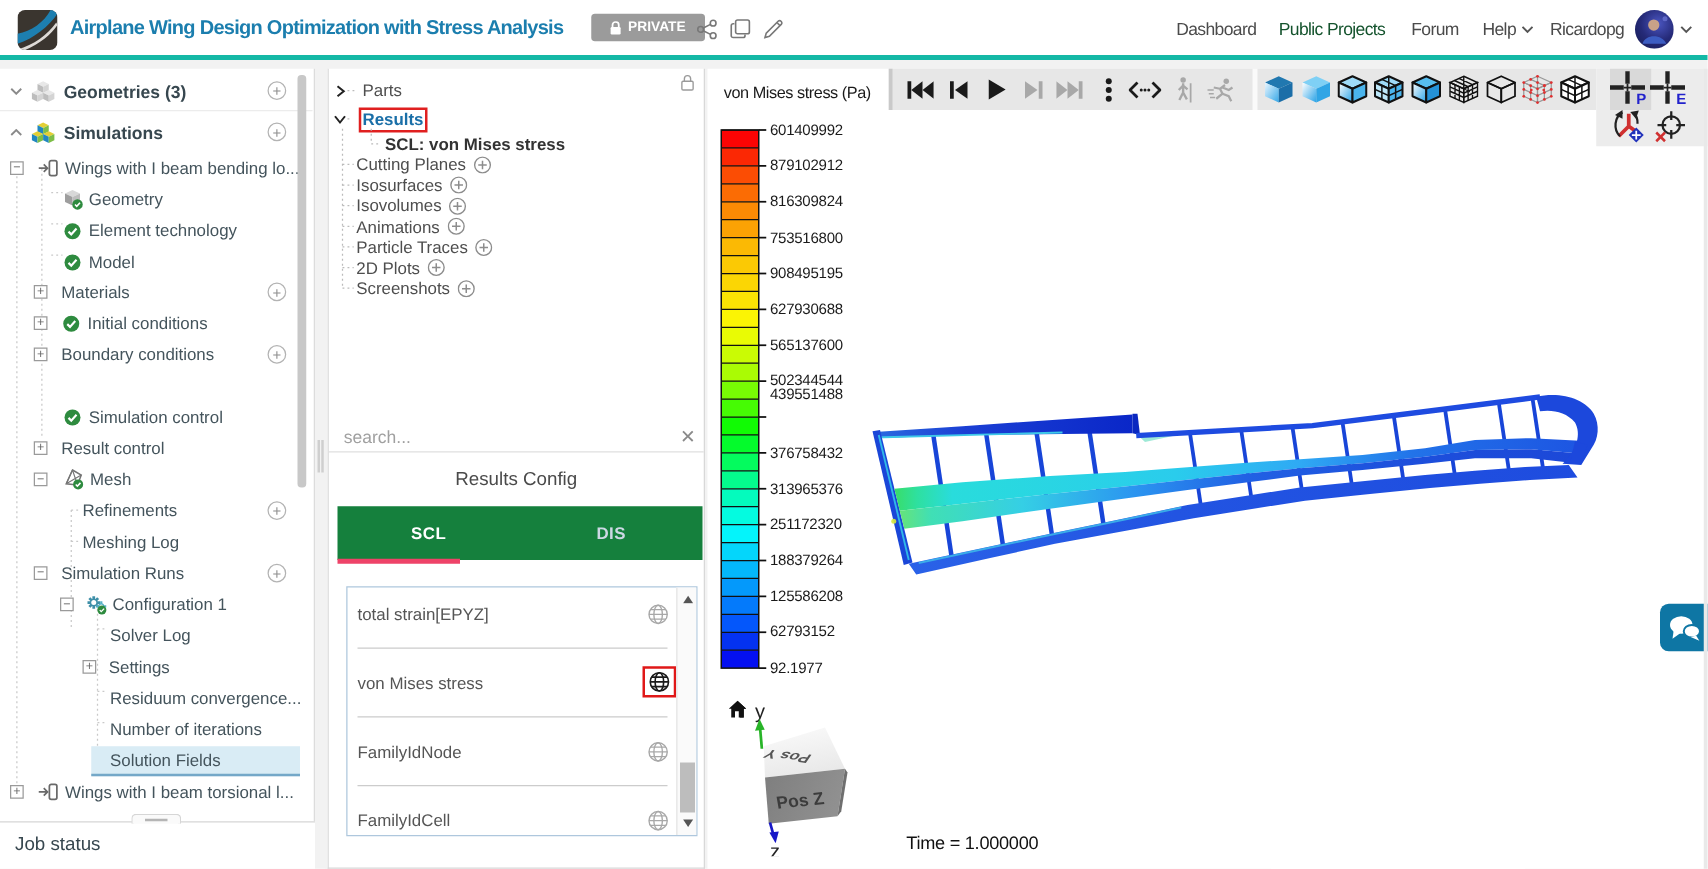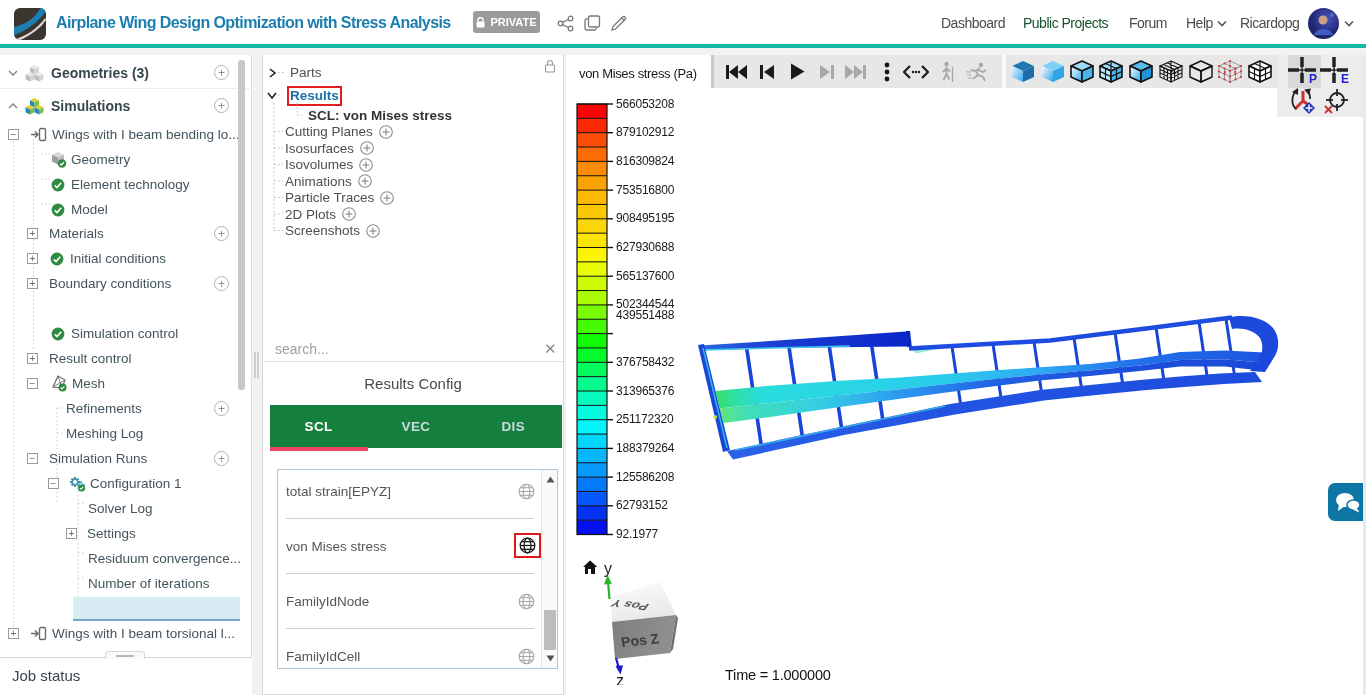--- a/index.html
+++ b/index.html
@@ -20,21 +20,21 @@
           <rect x="0" y="0" width="32" height="32" rx="6"></rect>
         </clipPath>
       </defs>
   <g clip-path="url(#lg)">
         <rect width="32" height="32" fill="#3a352f"></rect>
   <path d="M0 19 C 11 17 21 10 26.5 0 L 32 0 L 32 3 C 25 13 13 23 0 27 Z" fill="#1d7fb0"></path>
   <path d="M0 31.5 C 13 28 24 20 31 10 L 32 12 C 26 21 15 29 0 34.5 Z" fill="#dddad6"></path>
   </g>
     </svg>
  <div class="abs" style="left:56px;top:14px;font-size:16px;font-weight:bold;letter-spacing:-0.58px;color:#1b7eae">Airplane Wing Design Optimization with Stress Analysis</div>
- <div class="abs" style="left:473px;top:11px;width:67px;height:22px;background:#9b9b9b;border-radius:3px;color:#fff;font-size:11px;font-weight:bold;display:flex;align-items:center;justify-content:center;gap:5px">
+ <div class="abs" style="left:473px;top:11px;width:91px;height:22px;background:#9b9b9b;border-radius:3px;color:#fff;font-size:11px;font-weight:bold;display:flex;align-items:center;justify-content:center;gap:5px">
    <svg width="9" height="11" viewBox="0 0 9 11">
         <rect x="0.5" y="4.5" width="8" height="6" rx="1" fill="#fff"></rect>
         <path d="M2 4.5 V3 a2.5 2.5 0 0 1 5 0 V4.5" fill="none" stroke="#fff" stroke-width="1.4"></path>
       </svg>
    PRIVATE</div>
  <svg class="abs" style="left:557px;top:15px" width="17" height="17" viewBox="0 0 17 17" fill="none" stroke="#787878" stroke-width="1.3">
    <circle cx="13.5" cy="3.5" r="2.3"></circle>
       <circle cx="3.5" cy="8.5" r="2.3"></circle>
       <circle cx="13.5" cy="13.5" r="2.3"></circle>
    <line x1="5.6" y1="7.4" x2="11.4" y2="4.5"></line>
@@ -301,20 +301,24 @@
     </div>
     <div class="row" style="left:0;top:491px;height:25px;width:250px">
       <div style="width:88px;flex:0 0 auto"></div>
       <span class="tx">Residuum convergence...</span>
     </div>
     <div class="row" style="left:0;top:516px;height:25px;width:250px">
       <div style="width:88px;flex:0 0 auto"></div>
       <span class="tx">Number of iterations</span>
     </div>
     <div class="abs" style="left:73px;top:542px;width:167px;height:24px;background:#d9ecf5;border-bottom:2px solid #74a8c8"></div>
+    <div class="row" style="left:0;top:541px;height:25px;width:250px">
+      <div style="width:88px;flex:0 0 auto"></div>
+      <span class="tx">Solution Fields</span>
+    </div>
     <div class="row" style="left:0;top:566px;height:25px;width:250px">
       <div style="width:8px;flex:0 0 auto"></div>
       <span class="pbox">+</span>
       <div style="width:11px;flex:0 0 auto"></div>
       <svg width="17" height="15" viewBox="0 0 17 15" style="flex:0 0 auto">
 <path d="M1 7.5 h6 M5 4.5 l3 3 -3 3" stroke="#6a6a6a" stroke-width="1.4" fill="none"></path>
 <rect x="9.5" y="1.5" width="6" height="12" rx="1.5" fill="none" stroke="#6a6a6a" stroke-width="1.4"></rect>
       </svg>
       <div style="width:5px;flex:0 0 auto"></div>
       <span class="tx">Wings with I beam torsional l...</span>
@@ -400,21 +404,20 @@
    <line x1="34" y1="48" x2="34" y2="60"></line>
         <line x1="34" y1="60" x2="42" y2="60"></line>
   </g>
     </svg>
  <div class="abs" style="left:12px;top:286px;font-size:14px;color:#a0a0a0">search...</div>
  <div class="abs" style="left:281px;top:285px;font-size:15px;color:#8a8a8a">✕</div>
  <div class="abs" style="left:0;top:306px;width:300px;border-top:1px solid #e0e0e0"></div>
  <div class="abs" style="left:0;top:320px;width:300px;text-align:center;font-size:15px;color:#4a4a4a">Results Config</div>
  <div class="abs" style="left:7px;top:350px;width:292px;height:43px;background:#15803d;display:flex">
    <div style="flex:1;display:flex;align-items:center;justify-content:center;font-size:13.5px;font-weight:bold;color:#fff;letter-spacing:0.4px">SCL</div>
-   <div style="flex:1;display:flex;align-items:center;justify-content:center;font-size:13.5px;font-weight:bold;color:#ccd8e4;letter-spacing:0.4px">VEC</div>
    <div style="flex:1;display:flex;align-items:center;justify-content:center;font-size:13.5px;font-weight:bold;color:#ccd8e4;letter-spacing:0.4px">DIS</div>
  </div>
  <div class="abs" style="left:7px;top:392px;width:98px;height:4px;background:#ee4368"></div>
  <div class="abs" style="left:14px;top:414px;width:281px;height:200px;border:1px solid #aec7dd;background:#fff">
    <div class="abs" style="left:8px;top:14px;font-size:13.5px;color:#555">total strain[EPYZ]</div>
    <div class="abs" style="left:240px;top:13px"><svg width="17" height="17" viewBox="0 0 17 17" fill="none" stroke="#a8a8a8" stroke-width="1.1">
 <circle cx="8.5" cy="8.5" r="7.3"></circle>
 <ellipse cx="8.5" cy="8.5" rx="3.4" ry="7.3"></ellipse>
 <line x1="1.2" y1="8.5" x2="15.8" y2="8.5"></line>
 <line x1="2.2" y1="4.7" x2="14.8" y2="4.7"></line>
@@ -821,21 +824,21 @@
       <line x1="607" y1="304.90" x2="613" y2="304.90" stroke="#111" stroke-width="1.4"></line>
       <line x1="607" y1="333.60" x2="613" y2="333.60" stroke="#111" stroke-width="1.4"></line>
       <line x1="607" y1="362.30" x2="613" y2="362.30" stroke="#111" stroke-width="1.4"></line>
       <line x1="607" y1="391.00" x2="613" y2="391.00" stroke="#111" stroke-width="1.4"></line>
       <line x1="607" y1="419.70" x2="613" y2="419.70" stroke="#111" stroke-width="1.4"></line>
       <line x1="607" y1="448.40" x2="613" y2="448.40" stroke="#111" stroke-width="1.4"></line>
       <line x1="607" y1="477.10" x2="613" y2="477.10" stroke="#111" stroke-width="1.4"></line>
       <line x1="607" y1="505.80" x2="613" y2="505.80" stroke="#111" stroke-width="1.4"></line>
       <line x1="607" y1="534.50" x2="613" y2="534.50" stroke="#111" stroke-width="1.4"></line>
     </svg>
-    <div style="position:absolute;left:616px;top:96.50px;font-size:12px;letter-spacing:-0.2px;color:#1a1a1a;white-space:nowrap">566053208</div>
+    <div style="position:absolute;left:616px;top:96.50px;font-size:12px;letter-spacing:-0.2px;color:#1a1a1a;white-space:nowrap">601409992</div>
     <div style="position:absolute;left:616px;top:125.20px;font-size:12px;letter-spacing:-0.2px;color:#1a1a1a;white-space:nowrap">879102912</div>
     <div style="position:absolute;left:616px;top:153.90px;font-size:12px;letter-spacing:-0.2px;color:#1a1a1a;white-space:nowrap">816309824</div>
     <div style="position:absolute;left:616px;top:182.60px;font-size:12px;letter-spacing:-0.2px;color:#1a1a1a;white-space:nowrap">753516800</div>
     <div style="position:absolute;left:616px;top:211.30px;font-size:12px;letter-spacing:-0.2px;color:#1a1a1a;white-space:nowrap">908495195</div>
     <div style="position:absolute;left:616px;top:240.00px;font-size:12px;letter-spacing:-0.2px;color:#1a1a1a;white-space:nowrap">627930688</div>
     <div style="position:absolute;left:616px;top:268.70px;font-size:12px;letter-spacing:-0.2px;color:#1a1a1a;white-space:nowrap">565137600</div>
     <div style="position:absolute;left:616px;top:297.40px;font-size:12px;letter-spacing:-0.2px;color:#1a1a1a;white-space:nowrap">502344544</div>
     <div style="position:absolute;left:616px;top:308px;font-size:12px;letter-spacing:-0.2px;color:#1a1a1a;white-space:nowrap">439551488</div>
     <div style="position:absolute;left:616px;top:354.80px;font-size:12px;letter-spacing:-0.2px;color:#1a1a1a;white-space:nowrap">376758432</div>
     <div style="position:absolute;left:616px;top:383.50px;font-size:12px;letter-spacing:-0.2px;color:#1a1a1a;white-space:nowrap">313965376</div>

